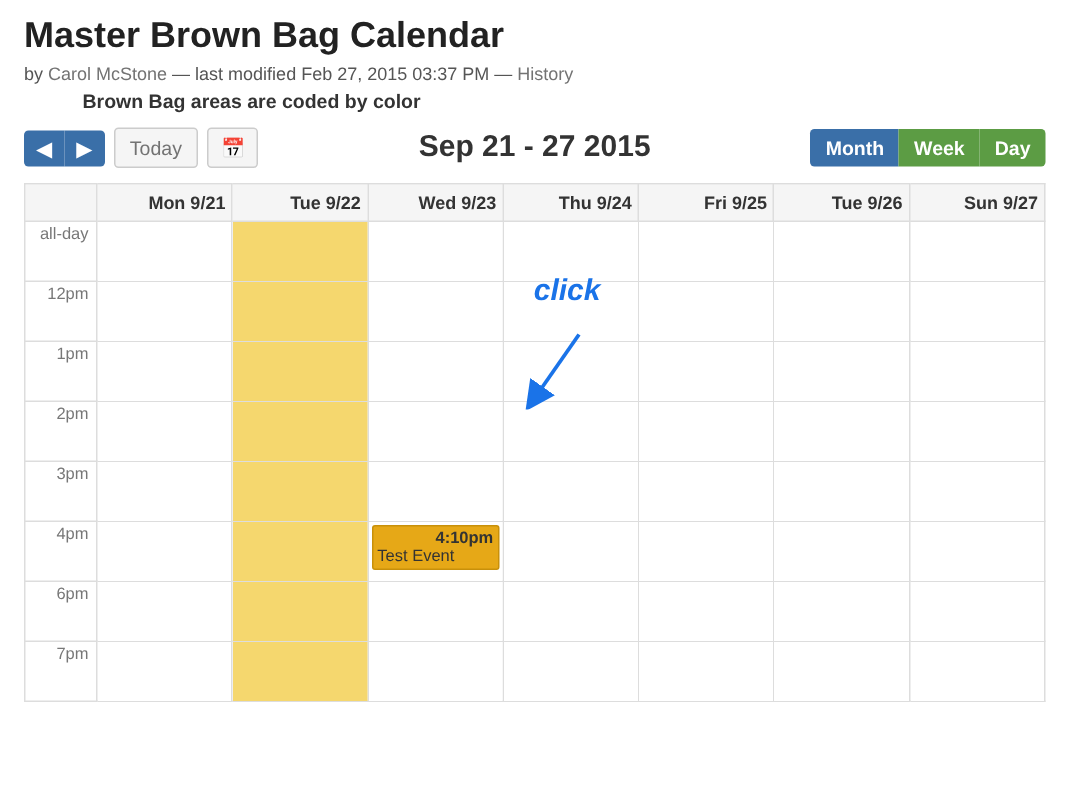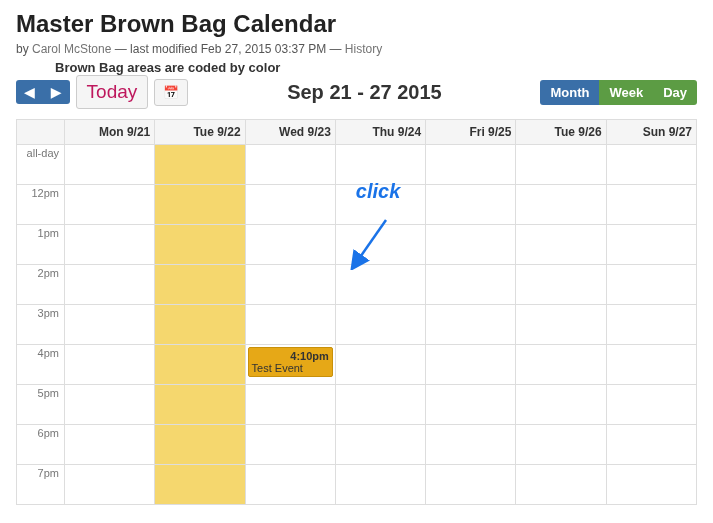--- a/index.html
+++ b/index.html
@@ -25,21 +25,21 @@
       margin-bottom: 4px;
     }
     .meta-line a {
       color: #737373;
       text-decoration: none;
     }
     .color-note {
       font-size: 13px;
       font-weight: bold;
       color: #333;
-      margin-bottom: 0;
+      margin-bottom: 10px;
       padding-left: 39px;
     }
     .toolbar {
       display: flex;
       align-items: center;
       margin-bottom: 10px;
       gap: 6px;
     }
     .nav-btn-group {
       display: flex;
@@ -59,22 +59,22 @@
     }
     .nav-btn:last-child {
       border-radius: 0 3px 3px 0;
     }
     .today-btn {
       background: #f5f5f5;
       border: 1px solid #ccc;
       border-radius: 3px;
       padding: 5px 10px;
       cursor: pointer;
-      font-size: 19px;
-      color: #be185d;
+      font-size: 13px;
+      color: #737373;
     }
     .cal-icon-btn {
       background: #f5f5f5;
       border: 1px solid #ccc;
       border-radius: 3px;
       padding: 5px 8px;
       cursor: pointer;
       font-size: 13px;
       color: #555;
     }
@@ -313,30 +313,20 @@
             <span class="event-time">4:10pm</span>
             <span class="event-name">Test Event</span>
           </div>
         </td>
         <td class="day-cell"></td>
         <td class="day-cell"></td>
         <td class="day-cell"></td>
         <td class="day-cell"></td>
       </tr>
 
-      <tr>
-        <td class="time-label">5pm</td>
-        <td class="day-cell"></td>
-        <td class="day-cell tue-col"></td>
-        <td class="day-cell"></td>
-        <td class="day-cell"></td>
-        <td class="day-cell"></td>
-        <td class="day-cell"></td>
-        <td class="day-cell"></td>
-      </tr>
 
       <tr>
         <td class="time-label">6pm</td>
         <td class="day-cell"></td>
         <td class="day-cell tue-col"></td>
         <td class="day-cell"></td>
         <td class="day-cell"></td>
         <td class="day-cell"></td>
         <td class="day-cell"></td>
         <td class="day-cell"></td>

